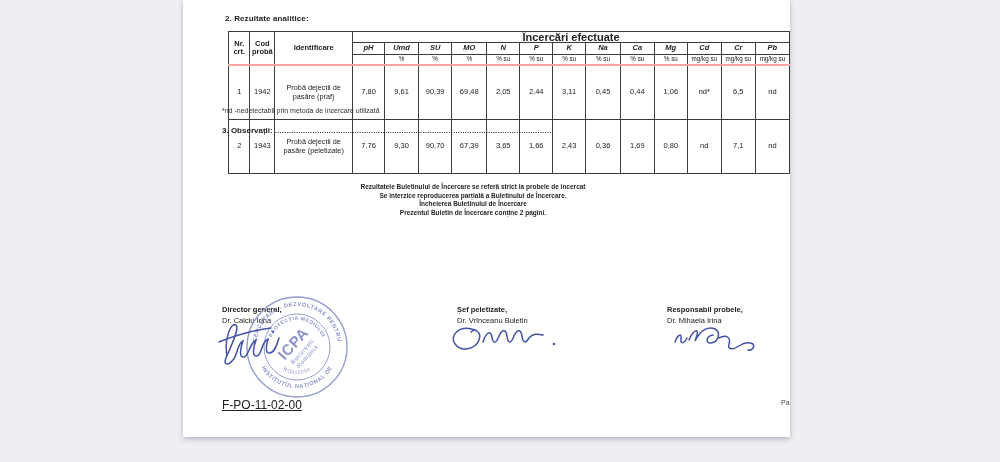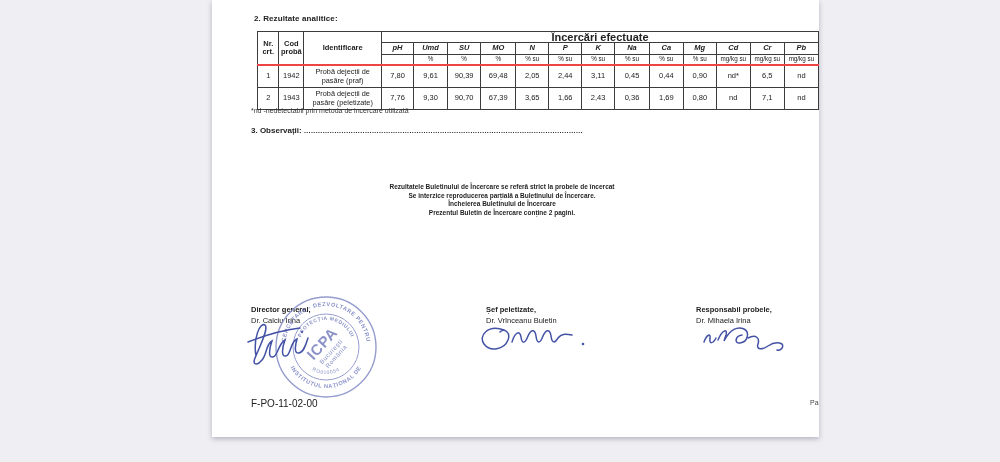--- a/index.html
+++ b/index.html
@@ -1,41 +1,41 @@
 <!DOCTYPE html>
 <html><head>
 <meta charset="utf-8">
 <style>
   html,body{margin:0;padding:0;width:1000px;height:462px;overflow:hidden;
     background:#efeef2;font-family:"Liberation Sans",sans-serif;color:#222;}
   .page{position:absolute;left:183px;top:0;width:607px;height:437px;background:#ffffff;
-    box-shadow:0 2px 5px rgba(110,110,130,.45);overflow:hidden;margin-left:29px;}
+    box-shadow:0 2px 5px rgba(110,110,130,.45);overflow:hidden;}
   .abs{position:absolute;}
   .section-heading{font-size:8px;font-weight:bold;letter-spacing:.1px;}
   
   table.results{position:absolute;left:45px;top:31px;border-collapse:collapse;table-layout:fixed;}
   table.results th,table.results td{border:1px solid #3c3c3c;text-align:center;vertical-align:middle;
     padding:0;font-size:7.5px;line-height:8.5px;color:#222;overflow:hidden;}
   table.results th{font-weight:bold;}
   table.results .group{height:10px;font-size:11px;}
   table.results .pname{height:11px;font-style:italic;}
   table.results .unit{height:9px;font-size:6.3px;font-weight:normal;}
   table.results .fixed{white-space:pre-line;}
-  table.results thead .bb{border-bottom:2px solid #ef4444;}
+  table.results thead .bb{border-bottom:2px solid #fca5a5;}
   table.results tbody td{height:21px;font-weight:normal;}
-  table.results td.ident{font-size:7.3px;padding:0 2px;}
+  table.results td.ident{font-size:7.3px;padding:16px 2px;}
   
   .footnote{font-size:7px;color:#333;}
   .observatii{font-size:8px;font-weight:bold;white-space:nowrap;}
   .observatii .dots{font-size:7px;letter-spacing:.4px;}
   .notice{left:0;top:183px;width:580px;text-align:center;font-size:6.5px;font-weight:bold;
     line-height:8.7px;color:#1f1f1f;}
   .sig-block{font-size:7.5px;line-height:11px;}
   .sig-title{font-weight:bold;}
-  .footer-code{font-size:10px;}
+  .footer-code{font-size:12px;text-decoration:underline;}
   .page-frag{font-size:7px;color:#444;}
   .ink{stroke:#4352a5;stroke-width:1.5;fill:none;stroke-linecap:round;}
   .stamp-txt{fill:#7d86c2;letter-spacing:.6px;}
 </style>
 </head>
 <body>
 
 <div class="page">
 
   <div class="abs section-heading" style="left:42px;top:14px;">2. Rezultate analitice:</div>
@@ -106,21 +106,21 @@
           <td class="ident">Probă dejecții de pasăre (praf)</td>
           <td>7,80</td>
           <td>9,61</td>
           <td>90,39</td>
           <td>69,48</td>
           <td>2,05</td>
           <td>2,44</td>
           <td>3,11</td>
           <td>0,45</td>
           <td>0,44</td>
-          <td>0,90</td>
+          <td>1,06</td>
           <td>nd*</td>
           <td>6,5</td>
           <td>nd</td>
         </tr>
         <tr>
           <td>2</td>
           <td>1943</td>
           <td class="ident">Probă dejecții de pasăre (peletizate)</td>
           <td>7,76</td>
           <td>9,30</td>

